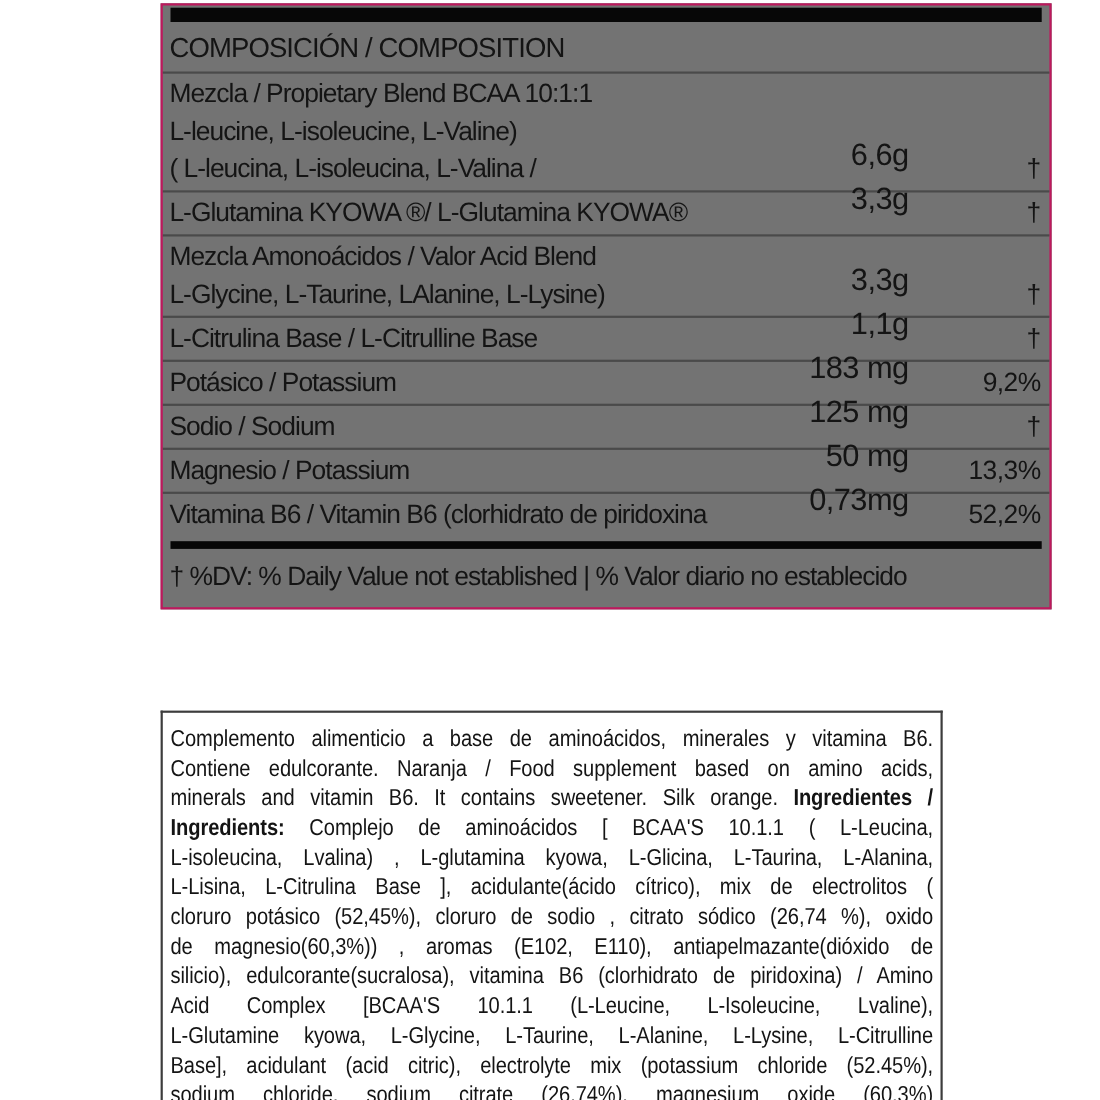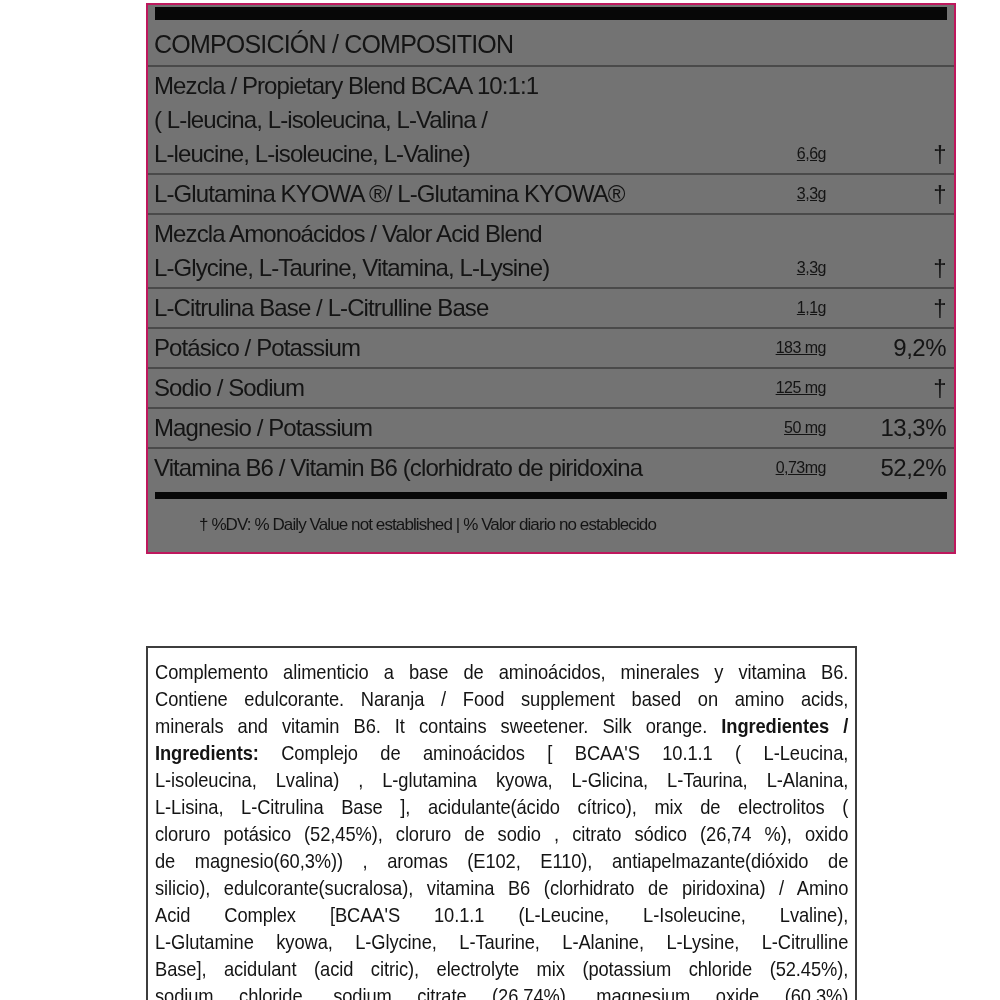--- a/index.html
+++ b/index.html
@@ -55,50 +55,48 @@
   .row:first-child { border-top: none; border-radius: 32px; }
   .name-line {
     font-size: 24px;
     line-height: 34px;
     letter-spacing: -0.9px;
     white-space: pre;
   }
   .amt {
     position: absolute;
     right: 128px;
-    bottom: 2px;
-    font-size: 16px;
+    bottom: 15px;
+    font-size: 28px;
     line-height: 34px;
     letter-spacing: -0.5px;
     white-space: nowrap;
-    text-decoration: underline;
   }
   .dv {
     position: absolute;
     right: 8px;
     bottom: 2px;
     width: 110px;
     text-align: right;
     font-size: 24px;
     line-height: 34px;
     letter-spacing: -0.5px;
     white-space: nowrap;
   }
   .midbar {
     height: 7px;
     background: #070707;
     margin: 5px 7px 5px 7px;
   }
   .footnote {
-    font-size: 17px;
+    font-size: 24px;
     letter-spacing: -0.9px;
     line-height: 34px;
     padding: 4px 6px 10px 6px;
     white-space: nowrap;
-    margin-left: 45px;
   }
   
   .ing-box {
     position: absolute;
     left: 146px;
     top: 646px;
     width: 711px;
     height: 354px;
     box-sizing: border-box;
     border: 2px solid #3d3d3d;
@@ -125,37 +123,37 @@
 
 <div class="canvas">
 
   <section class="comp-box">
     <div class="topbar"></div>
     <h1 class="comp-title">COMPOSICIÓN / COMPOSITION</h1>
     <div class="rows">
         <div class="row">
           <div>
             <div class="name-line">Mezcla / Propietary Blend BCAA 10:1:1</div>
+            <div class="name-line">L-leucine, L-isoleucine, L-Valine)</div>
             <div class="name-line">( L-leucina, L-isoleucina, L-Valina /</div>
-            <div class="name-line">L-leucine, L-isoleucine, L-Valine)</div>
           </div>
           <span class="amt">6,6g</span>
           <span class="dv">†</span>
         </div>
         <div class="row">
           <div>
             <div class="name-line">L-Glutamina KYOWA ®/ L-Glutamina KYOWA®</div>
           </div>
           <span class="amt">3,3g</span>
           <span class="dv">†</span>
         </div>
         <div class="row">
           <div>
             <div class="name-line">Mezcla Amonoácidos / Valor Acid Blend</div>
-            <div class="name-line">L-Glycine, L-Taurine, Vitamina, L-Lysine)</div>
+            <div class="name-line">L-Glycine, L-Taurine, LAlanine, L-Lysine)</div>
           </div>
           <span class="amt">3,3g</span>
           <span class="dv">†</span>
         </div>
         <div class="row">
           <div>
             <div class="name-line">L-Citrulina Base / L-Citrulline Base</div>
           </div>
           <span class="amt">1,1g</span>
           <span class="dv">†</span>

